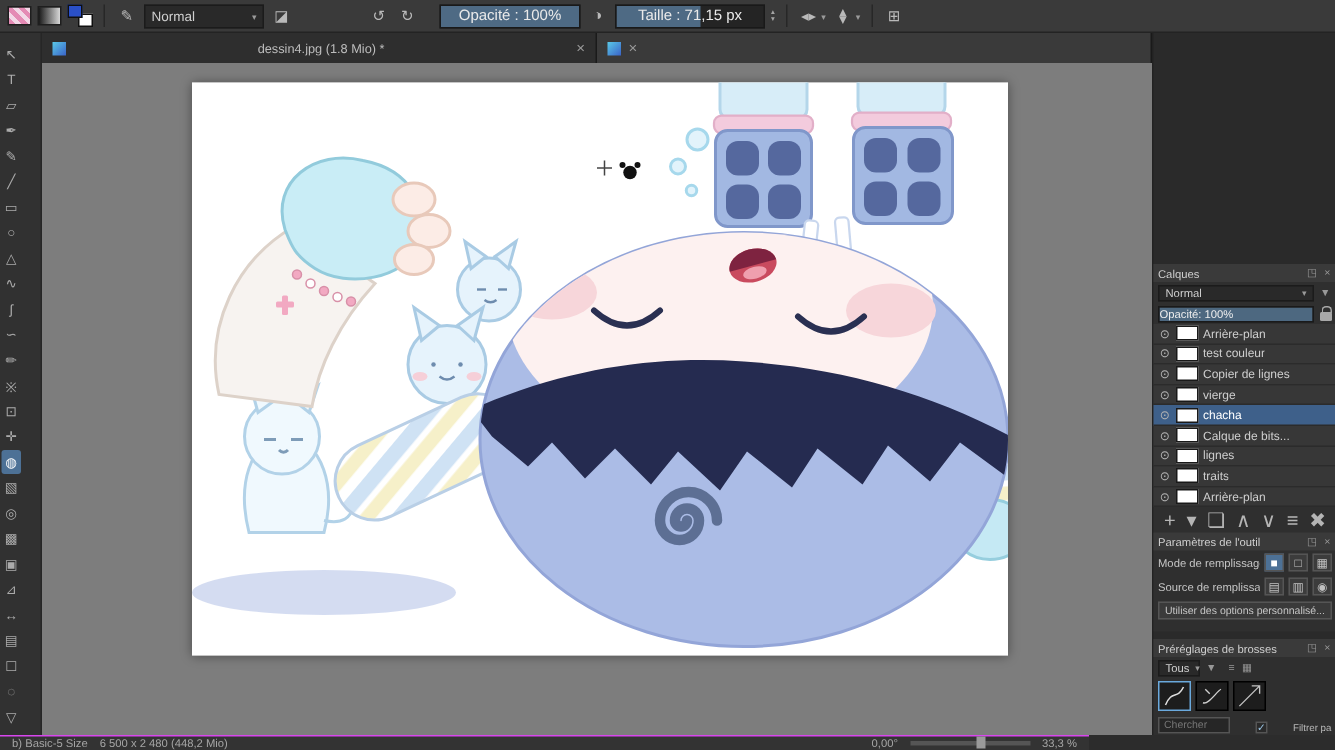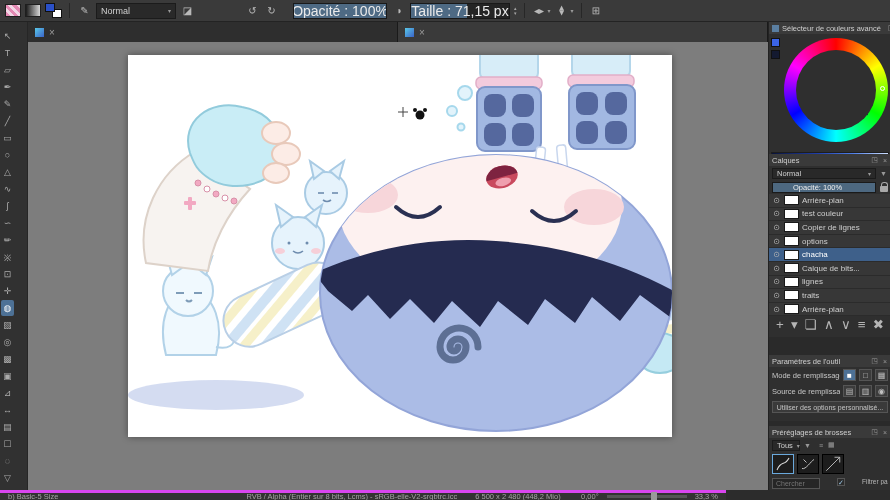--- a/index.html
+++ b/index.html
@@ -19,21 +19,21 @@
   .swatches .bg{position:absolute;right:0;bottom:0;width:10px;height:9px;background:#fff;border:1px solid #101010}
   .vsep{width:1px;height:15px;background:#272727;margin:0 3px;flex:none}
   .tbtn{height:16px;min-width:15px;display:flex;align-items:center;justify-content:center;
         color:#b9b9b9;font-size:10px;padding:0 1px}
   .dropdown{display:flex;align-items:center;justify-content:space-between;background:#292929;
             border:1px solid #1b1b1b;height:16px;font-size:9px;color:#cfcfcf;padding:0 4px;gap:4px}
   #blend-dropdown{width:80px}
   .tslider{position:relative;height:16px;background:#242424;border:1px solid #191919;overflow:hidden;flex:none}
   .tslider .fill{position:absolute;left:0;top:0;bottom:0;background:#4e6a84}
   .tslider .slabel{position:absolute;inset:0;display:flex;align-items:center;justify-content:center;
-                   font-size:14px;color:#eaeaea;white-space:nowrap}
+                   font-size:10px;color:#eaeaea;white-space:nowrap}
   #opacity-slider{width:94px;margin-left:10px}
   #size-slider{width:100px}
   .spin{display:flex;flex-direction:column;justify-content:center;font-size:5px;line-height:5px;color:#a5a5a5}
   .mirror-group{display:flex;align-items:center;gap:1px}
   .rot90{display:inline-block;transform:rotate(90deg)}
   .mini-arrow{font-size:6px;color:#9a9a9a}
 
   
   #toolbox{position:absolute;left:0;top:22px;width:28px;height:468px;background:#313131;
            border-right:1px solid #262626;display:flex;flex-wrap:wrap;align-content:flex-start;
@@ -74,34 +74,34 @@
   #wheel{position:absolute;left:15px;top:4px;width:104px;height:104px;border-radius:50%;
          background:conic-gradient(#f00,#ff0,#0f0,#0ff,#00f,#f0f,#f00)}
   #wheel::after{content:"";position:absolute;inset:12px;border-radius:50%;background:#2f2f2f}
   #tri{position:absolute;left:20px;top:22px;width:64px;height:60px;
        clip-path:polygon(62% 0,100% 92%,0 64%);
        background:linear-gradient(125deg,#ffffff 5%,#3f6ae8 55%,#000 100%)}
   .ring-marker{position:absolute;left:96px;top:48px;width:5px;height:5px;border:1px solid #fff;border-radius:50%}
   #shade-strip{height:16px;margin:2px 2px 0 2px;border:1px solid #1d1d1d;
                background:linear-gradient(to right,#0a1338,#1f3fae 40%,#4f7fe8 70%,#cfe0ff)}
 
-  #layers-docker{top:132px;height:183px}
+  #layers-docker{top:154px;height:183px}
   .lrow{height:13.6px;display:flex;align-items:center;gap:3px;padding:0 3px;background:#373737;
         border-bottom:1px solid #2b2b2b}
   .lrow.sel{background:#3e608a}
   .lrow.sel .lname{color:#fff}
   .leye{width:9px;font-size:8px;color:#b3b3b3;flex:none;text-align:center}
   .lthumb{width:15px;height:10px;background:#fff;border:1px solid #191919;flex:none}
   .lname{font-size:8px;color:#cfcfcf;white-space:nowrap;overflow:hidden}
   #blend-row{display:flex;align-items:center;gap:3px;padding:1px 3px;height:14px}
   #layer-blend{flex:1;height:11px;font-size:7.5px}
   #opacity-row{display:flex;align-items:center;gap:4px;padding:1px 3px;height:14px}
   .dslider{position:relative;flex:1;height:11px;background:#242424;border:1px solid #1a1a1a;overflow:hidden}
   .dslider .fill{position:absolute;left:0;top:0;bottom:0;background:#4d6880}
-  .dslider .slabel{position:absolute;inset:0;display:flex;align-items:center;padding-left:20px;
+  .dslider .slabel{position:absolute;inset:0;display:flex;align-items:center;padding-left:0;
                    font-size:7.5px;color:#eee}
   .lock{position:relative;width:8px;height:6px;background:#a8a8a8;border-radius:1px;margin-top:3px;flex:none}
   .lock::before{content:"";position:absolute;top:-4px;left:1px;width:5px;height:4px;
                 border:1px solid #a8a8a8;border-bottom:none;border-radius:3px 3px 0 0}
   #layer-btns{display:flex;align-items:center;justify-content:space-between;padding:3px 7px;
               color:#b5b5b5;font-size:9px;height:17px}
 
   #tooloptions-docker{top:333px;height:66px}
   .to-row{display:flex;align-items:center;gap:3px;padding:2px 3px;height:16px}
   .to-label{flex:1;font-size:7.5px;color:#c5c5c5;white-space:nowrap;overflow:hidden}
@@ -112,31 +112,31 @@
                font-size:7px;color:#c5c5c5;display:flex;align-items:center;justify-content:center;
                white-space:nowrap;overflow:hidden}
 
   #brush-docker{top:404px;height:64px}
   #brush-controls{display:flex;align-items:center;gap:3px;padding:1px 3px;height:14px}
   #brush-filter-all{width:28px;height:11px;font-size:7.5px}
   .tiles{display:flex;gap:3px;padding:2px 3px;height:24px}
   .tile{width:22px;height:20px;background:#1d1d1d;border:1px solid #000}
   .tile.selected{border-color:#6aa9dd}
   .tile svg{width:100%;height:100%}
-  #brush-search-row{display:flex;align-items:flex-start;gap:17px;padding:2px 3px;height:15px}
+  #brush-search-row{display:flex;align-items:flex-end;gap:17px;padding:2px 3px;height:15px}
   #brush-search{width:48px;height:11px;background:#262626;border:1px solid #555;color:#bbb;
                 font-size:7px;padding:0 3px;font-family:"Liberation Sans",sans-serif}
   .cbx{width:8px;height:8px;background:#2a2a2a;border:1px solid #555;color:#9cc8e8;font-size:7px;
        line-height:7px;text-align:center;flex:none}
   .cbx-label{font-size:6.5px;color:#b8b8b8;white-space:nowrap;overflow:hidden}
 
   
   #statusbar{position:absolute;left:0;top:490px;width:726px;height:10px;background:#333;
-             border-top:3px solid #d946ef;display:flex;align-items:center;font-size:7.5px;
-             color:#a5a5a5;padding:0 8px;gap:18px}
+             border-top:1px solid #d946ef;display:flex;align-items:center;font-size:7.5px;
+             color:#a5a5a5;padding:0 8px;gap:8px}
   #sb-profile{margin-left:170px}
   #sb-right{margin-left:auto;display:flex;align-items:center;gap:8px}
   #zoom-track{position:relative;width:80px;height:3px;background:#555}
   #zoom-handle{position:absolute;left:55%;top:-3px;width:6px;height:8px;background:#9a9a9a}
 </style>
 </head>
 <body>
 
 <div id="app">
 
@@ -212,20 +212,21 @@
     <button class="tool">☐</button>
     <button class="tool">◌</button>
     <button class="tool">▽</button>
     <button class="tool">∫</button>
 
   </nav>
 
   <div id="tabbar">
     <div class="tab">
       <span class="doc-icon"></span>
+      <span class="tlabel">dessin4.jpg (1.8 Mio) *</span>
       <span class="tclose">×</span>
     </div>
     <div class="tab active">
       <span class="doc-icon"></span>
       <span class="tclose">×</span>
     </div>
   </div>
 
   <main id="canvas-area">
     <div id="canvas">
@@ -365,38 +366,20 @@
               <path d="M270 57 h10"></path>
               <path d="M275 52 v10"></path>
             </g>
         </g>
       </svg>
     </div>
   </main>
 
   <aside id="right-panel">
 
-    <section class="docker" id="color-docker">
-      <div class="docker-header">
-        <span class="dh-icon"></span>
-        <span>Sélecteur de couleurs avancé</span>
-        <span class="spacer"></span>
-        <span class="hbtn">◳</span>
-
-      </div>
-      <div id="wheel-wrap">
-        <div class="mini-swatch" id="cur-swatch"></div>
-        <div class="mini-swatch" id="prev-swatch"></div>
-        <div id="wheel">
-          <div id="tri"></div>
-          <div class="ring-marker"></div>
-        </div>
-      </div>
-      <div id="shade-strip"></div>
-    </section>
 
     <section class="docker" id="layers-docker">
       <div class="docker-header">
         <span>Calques</span>
         <span class="spacer"></span>
         <span class="hbtn">◳</span>
         <span class="hbtn">×</span>
       </div>
       <div id="blend-row">
         <div class="dropdown" id="layer-blend">
@@ -424,21 +407,21 @@
           <span class="lname">test couleur</span>
         </div>
         <div class="lrow">
           <span class="leye">⊙</span>
           <span class="lthumb"></span>
           <span class="lname">Copier de lignes</span>
         </div>
         <div class="lrow">
           <span class="leye">⊙</span>
           <span class="lthumb"></span>
-          <span class="lname">options</span>
+          <span class="lname">vierge</span>
         </div>
         <div class="lrow sel">
           <span class="leye">⊙</span>
           <span class="lthumb"></span>
           <span class="lname">chacha</span>
         </div>
         <div class="lrow">
           <span class="leye">⊙</span>
           <span class="lthumb"></span>
           <span class="lname">Calque de bits...</span>
@@ -529,21 +512,20 @@
       <div id="brush-search-row">
         <input id="brush-search" placeholder="Chercher" style="">
         <span class="cbx">✓</span>
         <span class="cbx-label">Filtrer par étiquette</span>
       </div>
     </section>
   </aside>
 
   <footer id="statusbar">
     <span>b) Basic-5 Size</span>
-    <span id="sb-profile">RVB / Alpha (Entier sur 8 bits, Lcms) - sRGB-elle-V2-srgbtrc.icc</span>
     <span>6 500 x 2 480 (448,2 Mio)</span>
     <div id="sb-right">
       <span>0,00°</span>
       <div id="zoom-track">
         <div id="zoom-handle"></div>
       </div>
       <span>33,3 %</span>
     </div>
   </footer>
 

